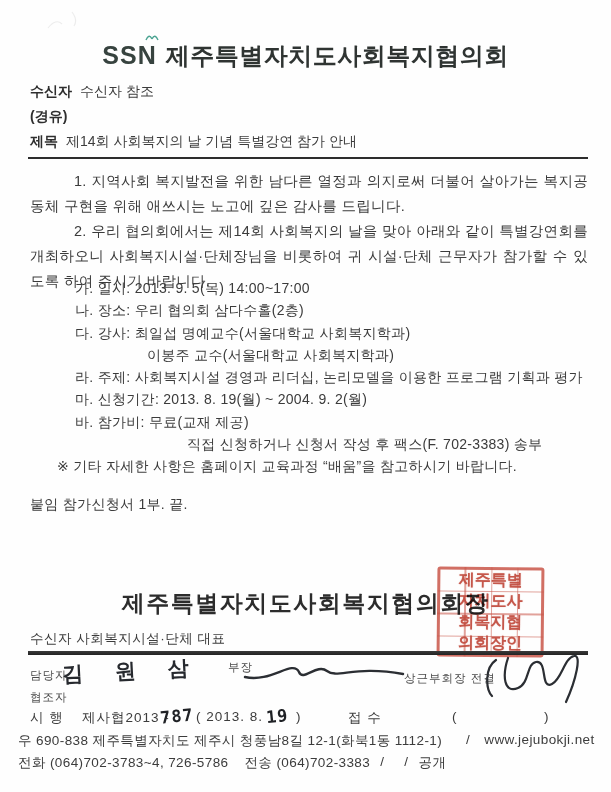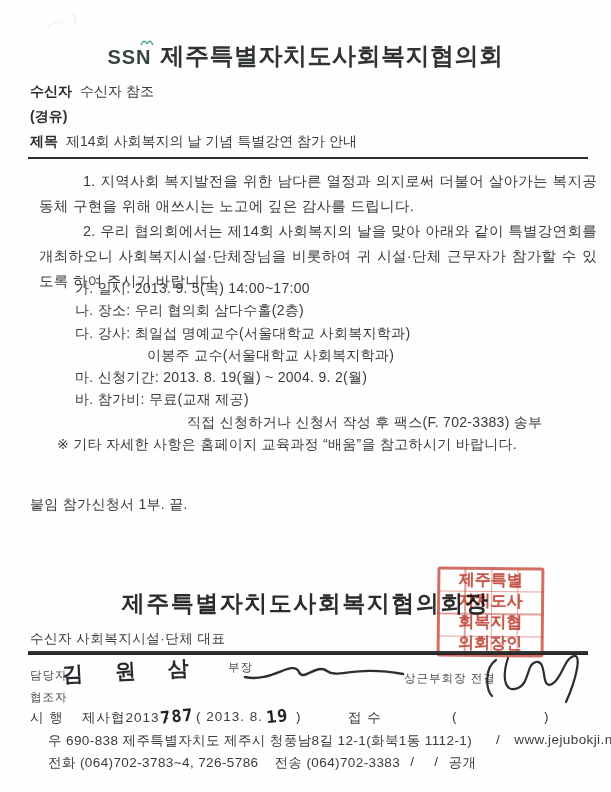--- a/index.html
+++ b/index.html
@@ -6,37 +6,37 @@
   html,body { width:611px; height:792px; }
   body {
     font-family:"Liberation Sans","DejaVu Sans",sans-serif;
     background:#ffffff; color:#3a3a3a; overflow:hidden;
   }
   .page { position:relative; width:611px; height:792px; background:#fefefe; }
 
   
   .letterhead { position:absolute; top:40px; left:0; width:100%; text-align:center;
     font-weight:bold; letter-spacing:0.5px; }
-  .logo { position:relative; display:inline-block; font-size:20px; color:#37433f;
+  .logo { position:relative; display:inline-block; font-size:25px; color:#37433f;
     letter-spacing:1px; margin-right:9px; }
   .logo-mark { position:absolute; top:-9px; right:-3px; }
   .org-name { font-size:24px; color:#2f3432; }
 
   
   .meta-row { position:absolute; left:30px; font-size:14px; color:#3c3c3c; }
   .meta-label { font-weight:bold; color:#2e2e2e; margin-right:8px; }
   .row-recipient { top:83px; }
   .row-via { top:108px; font-weight:bold; color:#2e2e2e; }
   .row-subject { top:133px; }
 
   .divider-thin { position:absolute; top:157px; left:28px; width:560px; height:2px;
     background:#2d2d2d; }
 
   
-  .body-text { position:absolute; top:169px; left:39px; width:558px;
+  .body-text { position:absolute; top:169px; left:30px; width:558px;
     font-size:14.5px; line-height:25px; letter-spacing:0.3px; text-align:justify;
     color:#3b3b3b; }
   .body-text p { text-indent:44px; margin:0; }
 
   .detail-list { position:absolute; top:277px; left:75px; width:520px;
     font-size:14px; line-height:22.3px; letter-spacing:0.3px; color:#3b3b3b; }
   .detail-item.cont1 { padding-left:72px; }
   .detail-item.cont2 { padding-left:112px; }
   .detail-item.note  { margin-left:-18px; }
   .attachment-line { position:absolute; top:496px; left:30px; font-size:14px;
@@ -90,21 +90,21 @@
   .p-datesuffix { left:296px; }
   .p-receipt { left:348px; }
   .p-ropen { left:452px; }
   .p-rclose { left:544px; }
   .hand { font-family:"DejaVu Sans Mono",monospace; font-size:17px; color:#1f2125;
     display:inline-block; transform:rotate(-6deg); font-weight:bold; top:-3px; }
   .h-docno { left:160px; }
   .h-date { left:266px; }
 
   
-  .footer-row { position:absolute; left:48px; width:560px; font-size:13.5px;
+  .footer-row { position:absolute; left:18px; width:560px; font-size:13.5px;
     color:#3c3c3c; letter-spacing:0.4px; display:flex; white-space:nowrap; }
   .f-addr { top:732px; }
   .f-phone { top:754px; }
   .f-gap-lg { margin:0 14px; }
   .f-gap-md { margin:0 10px; }
   .f-addr .addr-text { margin-right:24px; }
   .f-phone .fax { margin-left:16px; }
 
   .artifact { position:absolute; top:8px; left:42px; opacity:.5; }
 </style>
@@ -139,20 +139,21 @@
   <div class="body-text">
     <p>1. 지역사회 복지발전을 위한 남다른 열정과 의지로써 더불어 살아가는 복지공동체 구현을 위해 애쓰시는 노고에 깊은 감사를 드립니다.</p>
     <p>2. 우리 협의회에서는 제14회 사회복지의 날을 맞아 아래와 같이 특별강연회를 개최하오니 사회복지시설·단체장님을 비롯하여 귀 시설·단체 근무자가 참가할 수 있도록 하여 주시기 바랍니다.</p>
   </div>
 
   <div class="detail-list">
     <div class="detail-item">가. 일시: 2013. 9. 5(목) 14:00~17:00</div>
     <div class="detail-item">나. 장소: 우리 협의회 삼다수홀(2층)</div>
     <div class="detail-item">다. 강사: 최일섭 명예교수(서울대학교 사회복지학과)</div>
     <div class="detail-item cont1">이봉주 교수(서울대학교 사회복지학과)</div>
+    <div class="detail-item">라. 주제: 사회복지시설 경영과 리더십, 논리모델을 이용한 프로그램 기획과 평가</div>
     <div class="detail-item">마. 신청기간: 2013. 8. 19(월) ~ 2004. 9. 2(월)</div>
     <div class="detail-item">바. 참가비: 무료(교재 제공)</div>
     <div class="detail-item cont2">직접 신청하거나 신청서 작성 후 팩스(F. 702-3383) 송부</div>
     <div class="detail-item note">※ 기타 자세한 사항은 홈페이지 교육과정 “배움”을 참고하시기 바랍니다.</div>
   </div>
 
   <div class="attachment-line">붙임 참가신청서 1부.  끝.</div>
 
   <div class="issuer-title">제주특별자치도사회복지협의회장</div>
 

